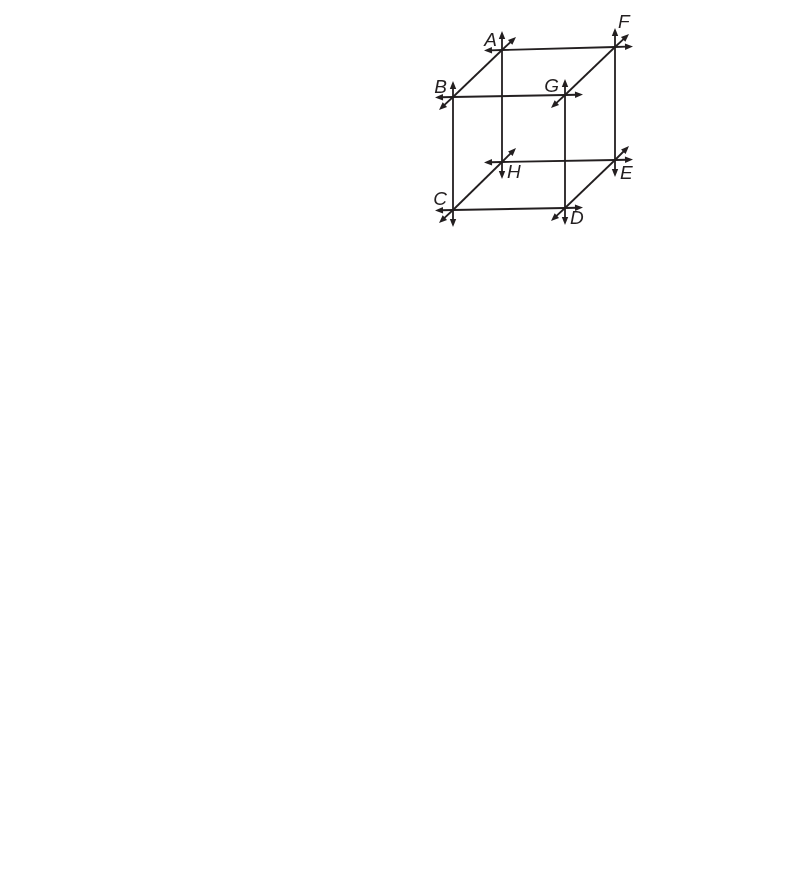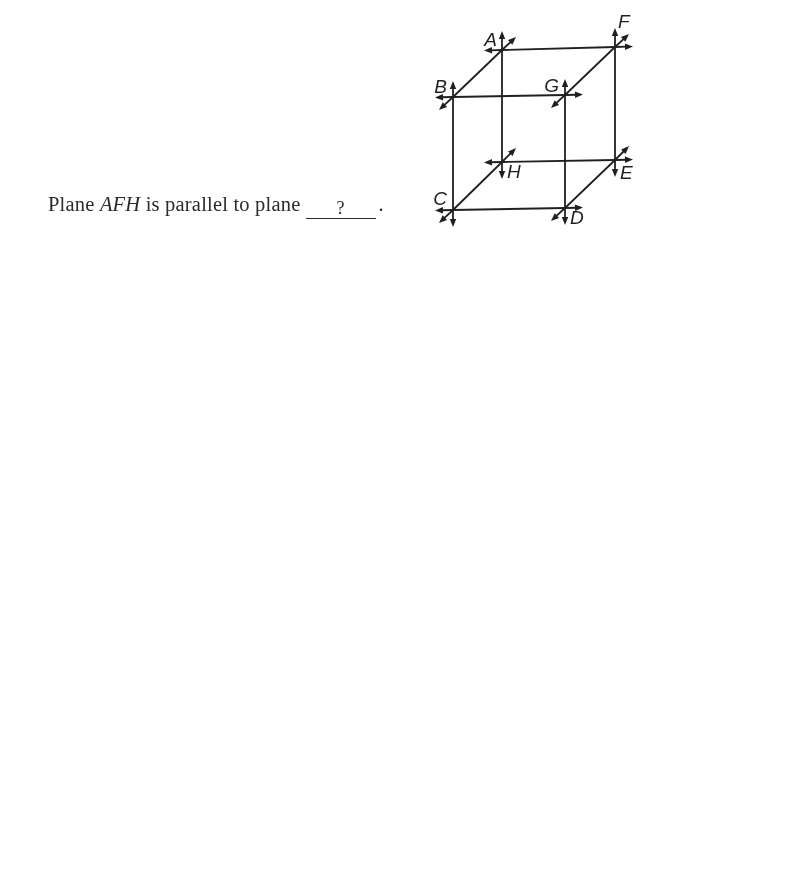--- a/index.html
+++ b/index.html
@@ -56,21 +56,20 @@
     font-style: italic;
     font-size: 19px;
     fill: #231f20;
   }
 </style>
 </head>
 <body>
 
 <div class="canvas">
 
-  <div class="question"><span>Plane </span><em>AFH</em><span> is parallel to plane</span><span class="blank"><span class="qmark">?</span></span><span>.</span></div>
 
   <svg class="figure" width="250" height="245" viewBox="420 0 250 245">
 
     <g>
       <line x1="502" y1="50" x2="615" y2="47"></line>
       <line x1="453" y1="97" x2="565" y2="95"></line>
       <line x1="502" y1="162" x2="615" y2="160"></line>
       <line x1="453" y1="210" x2="565" y2="208"></line>
       <line x1="502" y1="50" x2="502" y2="162"></line>
       <line x1="615" y1="47" x2="615" y2="160"></line>

